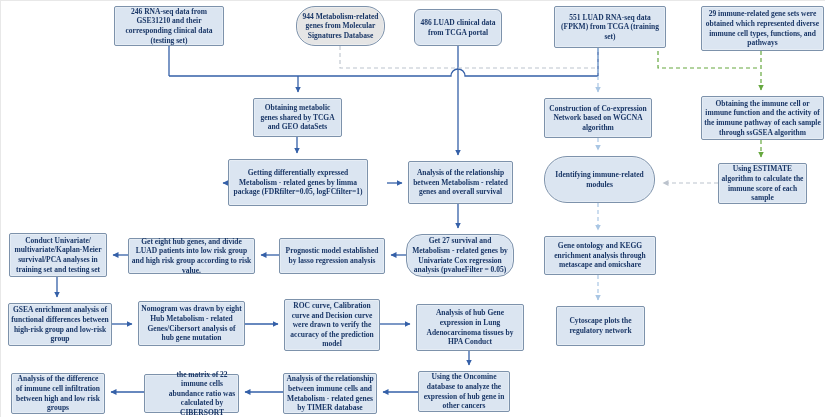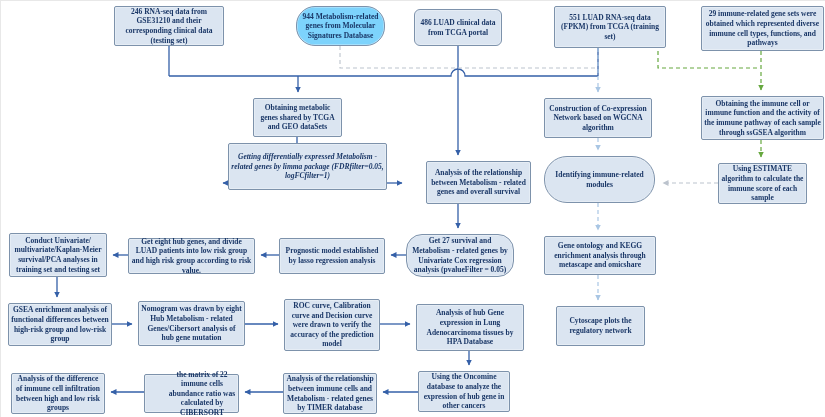--- a/index.html
+++ b/index.html
@@ -74,38 +74,38 @@
         <path d="M597,137 V149" fill="none" stroke="#a9c6e4" stroke-width="1.2" stroke-dasharray="4 3" marker-end="url(#arr-dashblue)"></path>
         <path d="M597,202 V229" fill="none" stroke="#a9c6e4" stroke-width="1.2" stroke-dasharray="4 3" marker-end="url(#arr-dashblue)"></path>
         <path d="M597,274 V299" fill="none" stroke="#a9c6e4" stroke-width="1.2" stroke-dasharray="4 3" marker-end="url(#arr-dashblue)"></path>
         <path d="M643,22 H657 V67 H757" fill="none" stroke="#66a83f" stroke-width="1.2" stroke-dasharray="4 3"></path>
         <path d="M760,50 V89" fill="none" stroke="#66a83f" stroke-width="1.2" stroke-dasharray="4 3" marker-end="url(#arr-green)"></path>
         <path d="M760,139 V156" fill="none" stroke="#66a83f" stroke-width="1.2" stroke-dasharray="4 3" marker-end="url(#arr-green)"></path>
       </g>
   </svg>
 
 <div class="box" style="left: 113px; top: 5px; width: 110px; height: 40px; background: rgb(219, 229, 241); border-color: rgb(125, 146, 171); color: rgb(26, 55, 103);">246 RNA-seq data  from GSE31210 and their corresponding clinical data (testing set)</div>
-    <div class="box" style="left: 295px; top: 5px; width: 89px; height: 40px; background: #7dd3fc; border-color: rgb(125, 146, 171); color: rgb(26, 55, 103); border-radius: 19px;">944 Metabolism-related genes from Molecular Signatures Database</div>
+    <div class="box" style="left: 295px; top: 5px; width: 89px; height: 40px; background: #e5e5e5; border-color: rgb(125, 146, 171); color: rgb(26, 55, 103); border-radius: 19px;">944 Metabolism-related genes from Molecular Signatures Database</div>
     <div class="box" style="left: 413px; top: 8px; width: 88px; height: 37px; background: rgb(219, 229, 241); border-color: rgb(125, 146, 171); color: rgb(26, 55, 103); border-radius: 6px;">486 LUAD clinical data from TCGA portal</div>
     <div class="box" style="left: 553px; top: 5px; width: 112px; height: 42px; background: rgb(219, 229, 241); border-color: rgb(125, 146, 171); color: rgb(26, 55, 103);">551 LUAD RNA-seq data (FPKM) from TCGA (training set)</div>
     <div class="box" style="left: 700px; top: 5px; width: 123px; height: 45px; background: rgb(219, 229, 241); border-color: rgb(125, 146, 171); color: rgb(26, 55, 103);">29 immune-related gene sets were obtained which represented diverse immune cell types, functions, and pathways</div>
     <div class="box" style="left: 252px; top: 97px; width: 89px; height: 39px; background: rgb(219, 229, 241); border-color: rgb(125, 146, 171); color: rgb(26, 55, 103);">Obtaining metabolic genes shared by TCGA and GEO dataSets</div>
     <div class="box" style="left: 543px; top: 97px; width: 108px; height: 40px; background: rgb(219, 229, 241); border-color: rgb(125, 146, 171); color: rgb(26, 55, 103);">Construction of Co-expression Network based on WGCNA algorithm</div>
     <div class="box" style="left: 700px; top: 95px; width: 123px; height: 44px; background: rgb(219, 229, 241); border-color: rgb(125, 146, 171); color: rgb(26, 55, 103);">Obtaining the immune cell or immune function and the activity of the immune pathway of each sample through ssGSEA algorithm</div>
-    <div class="box" style="left: 227px; top: 142px; width: 159px; height: 47px; background: rgb(219, 229, 241); border-color: rgb(125, 146, 171); color: rgb(26, 55, 103); font-style: italic;">Getting differentially expressed Metabolism - related genes by limma package (FDRfilter=0.05, logFCfilter=1)</div>
-    <div class="box" style="left: 407px; top: 160px; width: 105px; height: 43px; background: rgb(219, 229, 241); border-color: rgb(125, 146, 171); color: rgb(26, 55, 103); margin-left: 18px;">Analysis of the relationship between Metabolism - related genes and overall survival</div>
+    <div class="box" style="left: 227px; top: 158px; width: 140px; height: 47px; background: rgb(219, 229, 241); border-color: rgb(125, 146, 171); color: rgb(26, 55, 103);">Getting differentially expressed Metabolism - related genes by limma package (FDRfilter=0.05, logFCfilter=1)</div>
+    <div class="box" style="left: 407px; top: 160px; width: 105px; height: 43px; background: rgb(219, 229, 241); border-color: rgb(125, 146, 171); color: rgb(26, 55, 103);">Analysis of the relationship between Metabolism - related genes and overall survival</div>
     <div class="box" style="left: 543px; top: 155px; width: 111px; height: 47px; background: rgb(219, 229, 241); border-color: rgb(125, 146, 171); color: rgb(26, 55, 103); border-radius: 23px;">Identifying immune-related modules</div>
     <div class="box" style="left: 717px; top: 162px; width: 89px; height: 41px; background: rgb(219, 229, 241); border-color: rgb(125, 146, 171); color: rgb(26, 55, 103);">Using ESTIMATE algorithm to calculate the immune score of each sample</div>
     <div class="box" style="left: 8px; top: 232px; width: 98px; height: 44px; background: rgb(219, 229, 241); border-color: rgb(125, 146, 171); color: rgb(26, 55, 103);">Conduct Univariate/ multivariate/Kaplan-Meier survival/PCA analyses in training set and testing set</div>
     <div class="box" style="left: 127px; top: 237px; width: 127px; height: 36px; background: rgb(219, 229, 241); border-color: rgb(125, 146, 171); color: rgb(26, 55, 103);">Get eight hub genes, and divide LUAD patients into low risk group and high risk group according to risk value.</div>
     <div class="box" style="left: 278px; top: 237px; width: 106px; height: 36px; background: rgb(219, 229, 241); border-color: rgb(125, 146, 171); color: rgb(26, 55, 103);">Prognostic model established by lasso regression analysis</div>
     <div class="box" style="left: 405px; top: 233px; width: 108px; height: 43px; background: rgb(219, 229, 241); border-color: rgb(125, 146, 171); color: rgb(26, 55, 103); border-radius: 16px;">Get 27 survival and Metabolism - related genes by Univariate Cox regression analysis (pvalueFilter = 0.05)</div>
     <div class="box" style="left: 543px; top: 235px; width: 112px; height: 39px; background: rgb(219, 229, 241); border-color: rgb(125, 146, 171); color: rgb(26, 55, 103);">Gene ontology and KEGG enrichment analysis through metascape and omicshare</div>
     <div class="box" style="left: 137px; top: 300px; width: 107px; height: 45px; background: rgb(219, 229, 241); border-color: rgb(125, 146, 171); color: rgb(26, 55, 103);">Nomogram was drawn by eight Hub Metabolism - related Genes/Cibersort analysis of hub gene mutation</div>
     <div class="box" style="left: 7px; top: 302px; width: 104px; height: 43px; background: rgb(219, 229, 241); border-color: rgb(125, 146, 171); color: rgb(26, 55, 103);">GSEA enrichment analysis of functional differences between high-risk group and low-risk group</div>
     <div class="box" style="left: 283px; top: 298px; width: 96px; height: 52px; background: rgb(219, 229, 241); border-color: rgb(125, 146, 171); color: rgb(26, 55, 103);">ROC curve, Calibration curve and Decision curve were drawn to verify the accuracy of the prediction model</div>
-    <div class="box" style="left: 415px; top: 303px; width: 108px; height: 47px; background: rgb(219, 229, 241); border-color: rgb(125, 146, 171); color: rgb(26, 55, 103);">Analysis of hub Gene expression in Lung Adenocarcinoma tissues by HPA Database</div>
+    <div class="box" style="left: 415px; top: 303px; width: 108px; height: 47px; background: rgb(219, 229, 241); border-color: rgb(125, 146, 171); color: rgb(26, 55, 103);">Analysis of hub Gene expression in Lung Adenocarcinoma tissues by HPA Conduct</div>
     <div class="box" style="left: 555px; top: 305px; width: 89px; height: 40px; background: rgb(219, 229, 241); border-color: rgb(125, 146, 171); color: rgb(26, 55, 103);">Cytoscape plots the regulatory network</div>
     <div class="box" style="left: 10px; top: 372px; width: 94px; height: 41px; background: rgb(219, 229, 241); border-color: rgb(125, 146, 171); color: rgb(26, 55, 103);">Analysis of the difference of immune cell infiltration between high and low risk groups</div>
     <div class="box" style="left: 143px; top: 373px; width: 95px; height: 39px; background: rgb(219, 229, 241); border-color: rgb(125, 146, 171); color: rgb(26, 55, 103); padding-left: 23px;">the matrix of 22 immune cells abundance ratio was calculated by CIBERSORT</div>
     <div class="box" style="left: 282px; top: 372px; width: 94px; height: 41px; background: rgb(219, 229, 241); border-color: rgb(125, 146, 171); color: rgb(26, 55, 103);">Analysis of the relationship between immune cells and Metabolism - related  genes by TIMER database</div>
     <div class="box" style="left: 417px; top: 370px; width: 92px; height: 41px; background: rgb(219, 229, 241); border-color: rgb(125, 146, 171); color: rgb(26, 55, 103);">Using the Oncomine database to analyze the expression of hub gene in other cancers</div>
   </div>
 
 </body></html>

